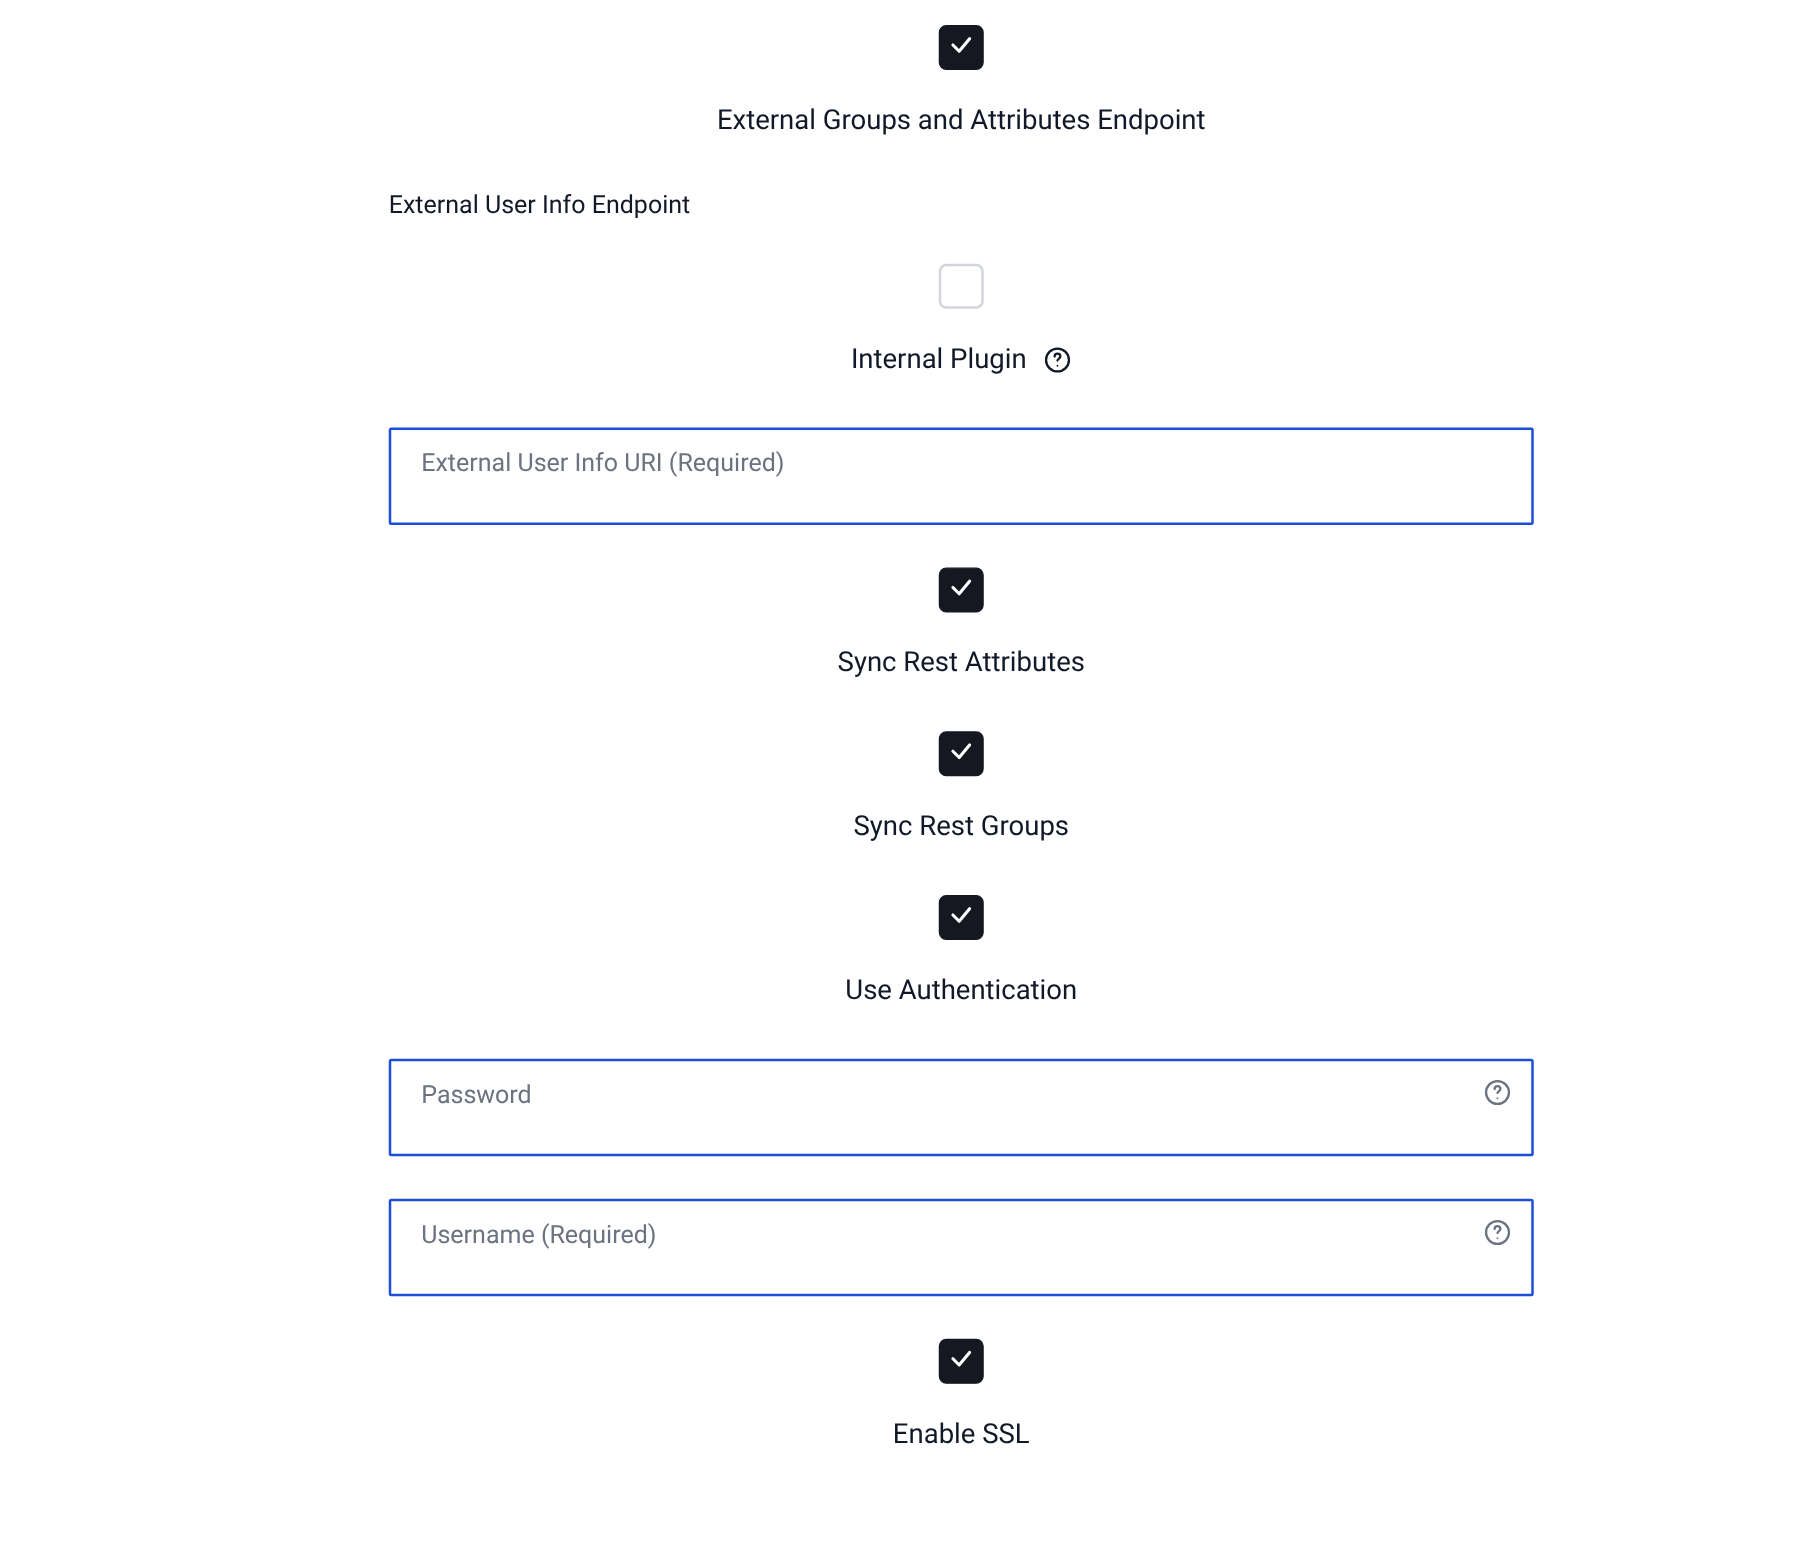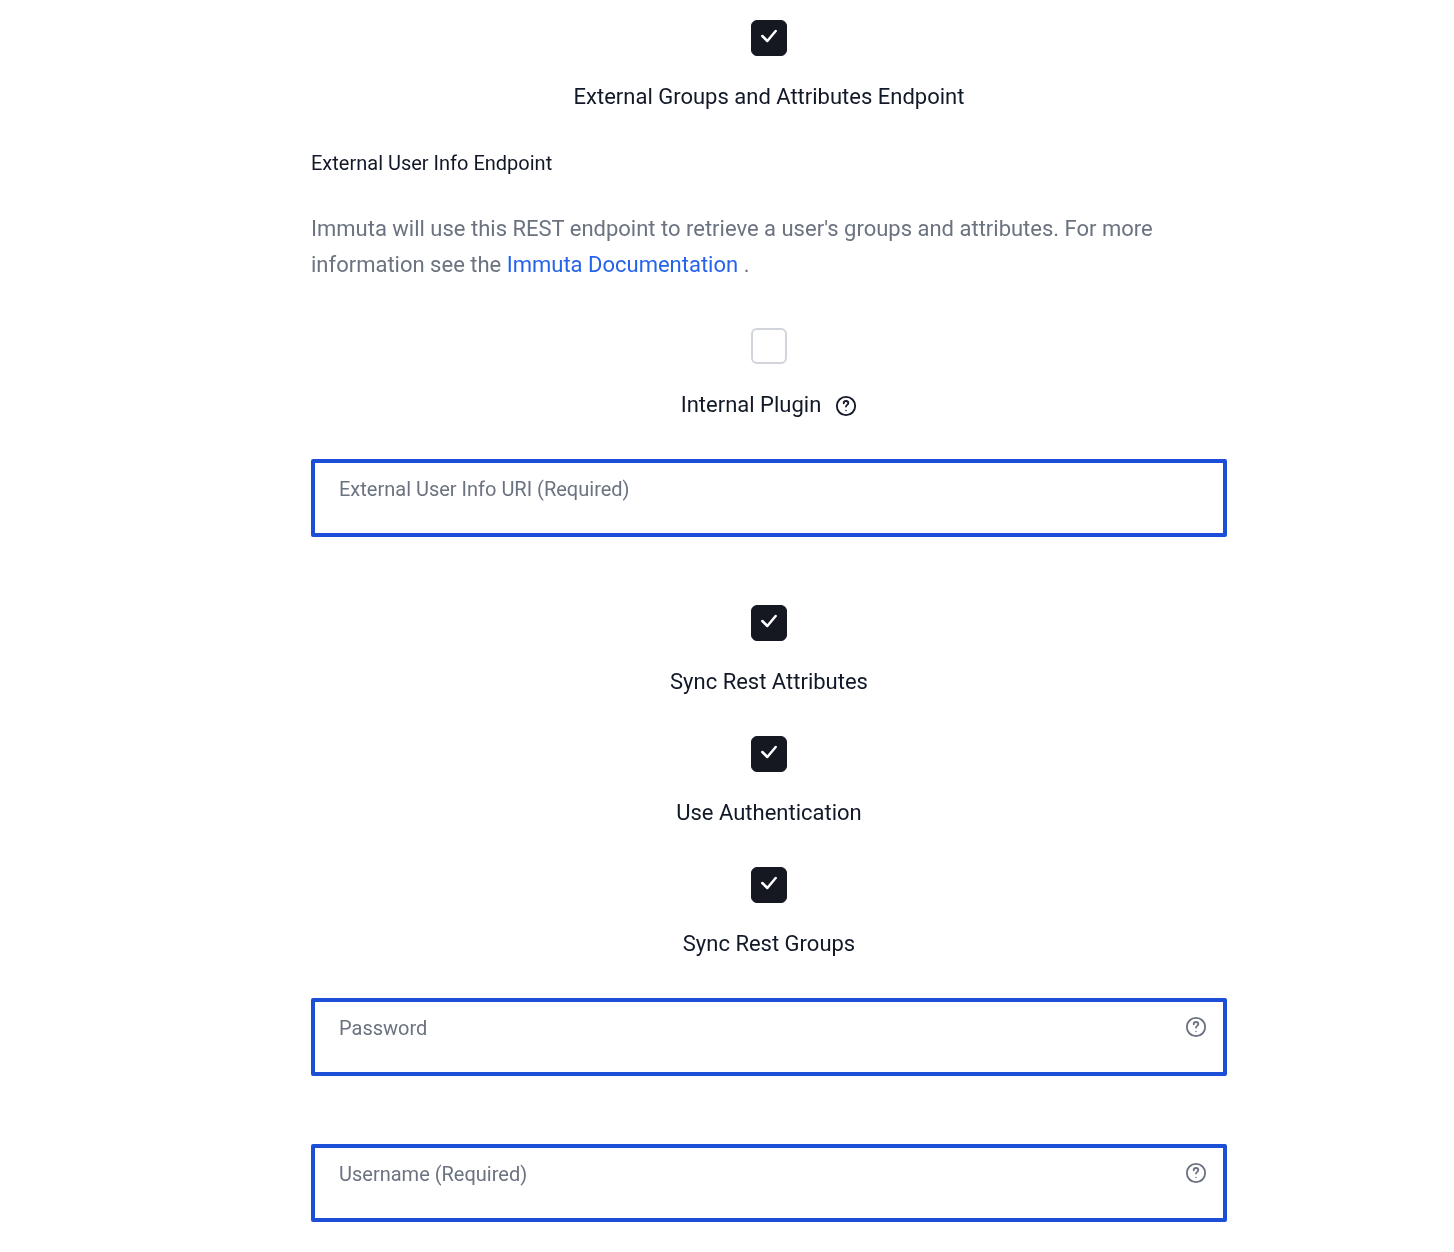--- a/index.html
+++ b/index.html
@@ -46,21 +46,21 @@
       width: 20px;
       height: 20px;
     }
     .checkbox-label {
       font-size: 22px;
       color: #111827;
       font-weight: 400;
     }
     .checkbox-label-wrapper {
       display: flex;
-      align-items: flex-end;
+      align-items: center;
       gap: 14px;
     }
     .section-heading {
       font-size: 20px;
       font-weight: 400;
       color: #111827;
       margin-bottom: 36px;
     }
     .description {
       font-size: 22px;
@@ -80,25 +80,25 @@
       justify-content: center;
       flex-shrink: 0;
     }
     .help-icon svg {
       width: 22px;
       height: 22px;
     }
     .input-field {
       position: relative;
       width: 100%;
-      border: 4px solid #1d4ed8;
+      border: 2px solid #1d4ed8;
       border-radius: 2px;
       background: #ffffff;
       height: 78px;
-      margin-bottom: 68px;
+      margin-bottom: 34px;
     }
     .input-field .floating-label {
       position: absolute;
       top: 14px;
       left: 24px;
       font-size: 20px;
       color: #6b7280;
       pointer-events: none;
     }
     .input-field input {
@@ -131,23 +131,20 @@
         <svg viewBox="0 0 24 24" fill="none" stroke="#ffffff" stroke-width="3" stroke-linecap="round" stroke-linejoin="round">
             <polyline points="4 12 10 18 20 6"></polyline>
           </svg>
       </span>
     </div>
     <span class="checkbox-label">External Groups and Attributes Endpoint</span>
   </div>
 
   <h2 class="section-heading">External User Info Endpoint</h2>
 
-  <p class="description">
-    <span>Immuta will use this REST endpoint to retrieve a user's groups and attributes. For more information see the </span><a href="#">Immuta Documentation</a><span> .</span>
-  </p>
 
   <div class="checkbox-row">
     <div class="checkbox unchecked"></div>
     <div class="checkbox-label-wrapper">
       <span class="checkbox-label">Internal Plugin</span>
       <span class="help-icon">
         <svg viewBox="0 0 24 24" fill="none" stroke="#111827" stroke-width="2">
             <circle cx="12" cy="12" r="10"></circle>
             <path d="M9.5 9a2.5 2.5 0 0 1 5 0c0 1.5-2.5 2-2.5 3.5" stroke-linecap="round"></path>
             <circle cx="12" cy="17" r="0.8" fill="#111827" stroke="none"></circle>
@@ -173,32 +170,32 @@
   </div>
 
   <div class="checkbox-row row-sync">
     <div class="checkbox checked">
       <span>
         <svg viewBox="0 0 24 24" fill="none" stroke="#ffffff" stroke-width="3" stroke-linecap="round" stroke-linejoin="round">
             <polyline points="4 12 10 18 20 6"></polyline>
           </svg>
       </span>
     </div>
+    <span class="checkbox-label">Sync Rest Groups</span>
+  </div>
+
+  <div class="checkbox-row row-sync">
+    <div class="checkbox checked">
+      <span>
+        <svg viewBox="0 0 24 24" fill="none" stroke="#ffffff" stroke-width="3" stroke-linecap="round" stroke-linejoin="round">
+            <polyline points="4 12 10 18 20 6"></polyline>
+          </svg>
+      </span>
+    </div>
     <span class="checkbox-label">Use Authentication</span>
-  </div>
-
-  <div class="checkbox-row row-sync">
-    <div class="checkbox checked">
-      <span>
-        <svg viewBox="0 0 24 24" fill="none" stroke="#ffffff" stroke-width="3" stroke-linecap="round" stroke-linejoin="round">
-            <polyline points="4 12 10 18 20 6"></polyline>
-          </svg>
-      </span>
-    </div>
-    <span class="checkbox-label">Sync Rest Groups</span>
   </div>
 
   <div class="input-field with-help">
     <span class="floating-label">Password</span>
     <input type="password" value="" style="">
     <span class="help-icon">
       <svg viewBox="0 0 24 24" fill="none" stroke="#6b7280" stroke-width="2">
           <circle cx="12" cy="12" r="10"></circle>
           <path d="M9.5 9a2.5 2.5 0 0 1 5 0c0 1.5-2.5 2-2.5 3.5" stroke-linecap="round"></path>
           <circle cx="12" cy="17" r="0.8" fill="#6b7280" stroke="none"></circle>

